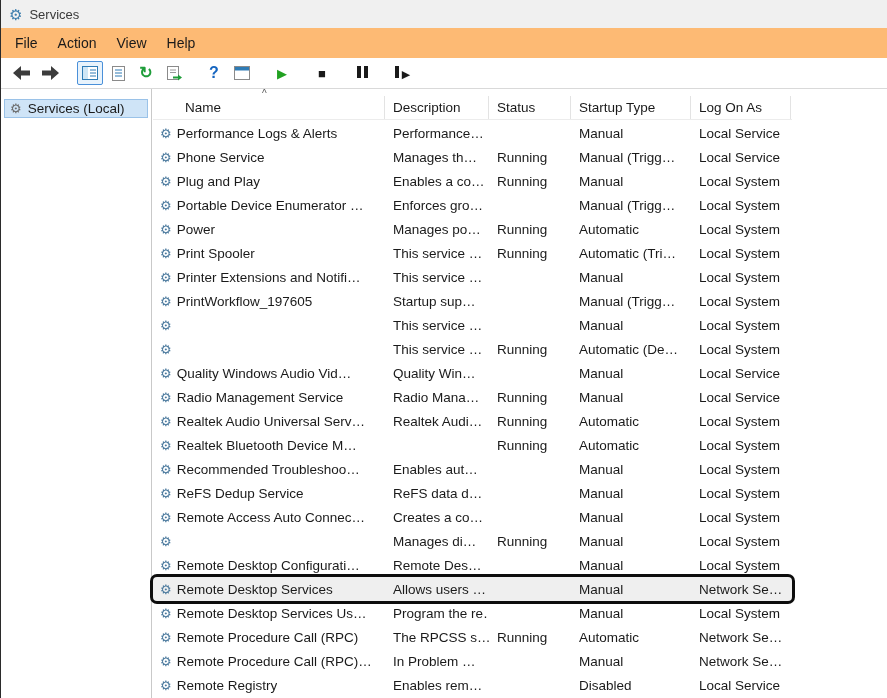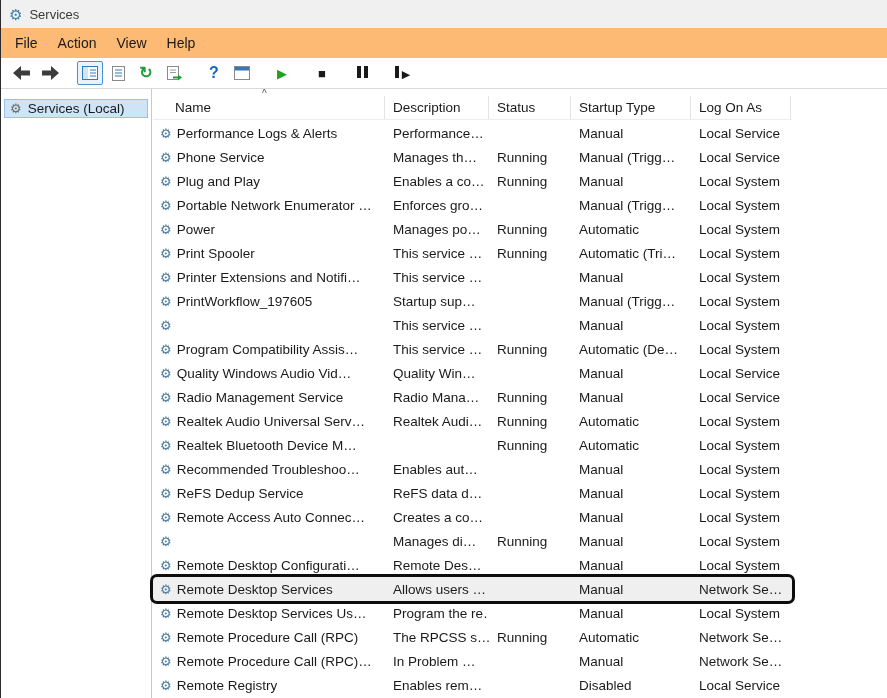--- a/index.html
+++ b/index.html
@@ -25,21 +25,21 @@
 
   .content{flex:1;display:flex;min-height:0}
   .sidebar{width:151px;border-right:1px solid #c9c9c9;padding:10px 3px 0 3px;flex:0 0 auto}
   .tree-item{display:flex;align-items:center;gap:6px;background:#cfe4f7;border:1px solid #9ac2e8;padding:1px 5px;font-size:13.5px;color:#1a1a1a}
   .tree-icon{font-size:13px;color:#6b6b6b;line-height:1}
 
   .listpane{flex:1;position:relative;padding-top:7px;min-width:0}
   .sort-indicator{position:absolute;top:-1px;left:110px;font-size:10px;color:#555}
   .list-header{display:grid;grid-template-columns:232px 104px 82px 120px 100px;height:24px;border-bottom:1px solid #ececec;width:639px;margin-left:1px}
   .hcell{padding-left:8px;font-size:13.5px;border-right:1px solid #e3e3e3;display:flex;align-items:center;background:#fff;white-space:nowrap;overflow:hidden}
-  .hcell:first-child{padding-left:22px}
+  .hcell:first-child{padding-left:32px}
 
   .list-body{margin-top:1px}
   .list-row{display:grid;grid-template-columns:232px 104px 82px 120px 100px;height:24px;align-items:center;font-size:13.5px;width:639px;margin-left:1px;background:#fff}
   .cell{padding-left:8px;white-space:nowrap;overflow:hidden}
   .name-cell{display:flex;align-items:center;gap:5px;padding-left:7px}
   .name-text{white-space:nowrap;overflow:hidden}
   .svc-icon{font-size:13px;color:#4c7a9e;line-height:1;flex:0 0 auto}
   .list-row.selected{background:#efefef;box-shadow:0 0 0 3px #0d0d0d;border-radius:4px;position:relative;z-index:2}
 </style>
 </head>
@@ -171,21 +171,21 @@
               <span class="name-text">Plug and Play</span>
             </div>
             <div class="cell">Enables a co…</div>
             <div class="cell">Running</div>
             <div class="cell">Manual</div>
             <div class="cell">Local System</div>
           </div>
           <div class="list-row">
             <div class="cell name-cell">
               <span class="svc-icon">⚙</span>
-              <span class="name-text">Portable Network Enumerator …</span>
+              <span class="name-text">Portable Device Enumerator …</span>
             </div>
             <div class="cell">Enforces gro…</div>
             <div class="cell"></div>
             <div class="cell">Manual (Trigg…</div>
             <div class="cell">Local System</div>
           </div>
           <div class="list-row">
             <div class="cell name-cell">
               <span class="svc-icon">⚙</span>
               <span class="name-text">Power</span>
@@ -230,21 +230,20 @@
               <span class="svc-icon">⚙</span>
             </div>
             <div class="cell">This service …</div>
             <div class="cell"></div>
             <div class="cell">Manual</div>
             <div class="cell">Local System</div>
           </div>
           <div class="list-row">
             <div class="cell name-cell">
               <span class="svc-icon">⚙</span>
-              <span class="name-text">Program Compatibility Assis…</span>
             </div>
             <div class="cell">This service …</div>
             <div class="cell">Running</div>
             <div class="cell">Automatic (De…</div>
             <div class="cell">Local System</div>
           </div>
           <div class="list-row">
             <div class="cell name-cell">
               <span class="svc-icon">⚙</span>
               <span class="name-text">Quality Windows Audio Vid…</span>

